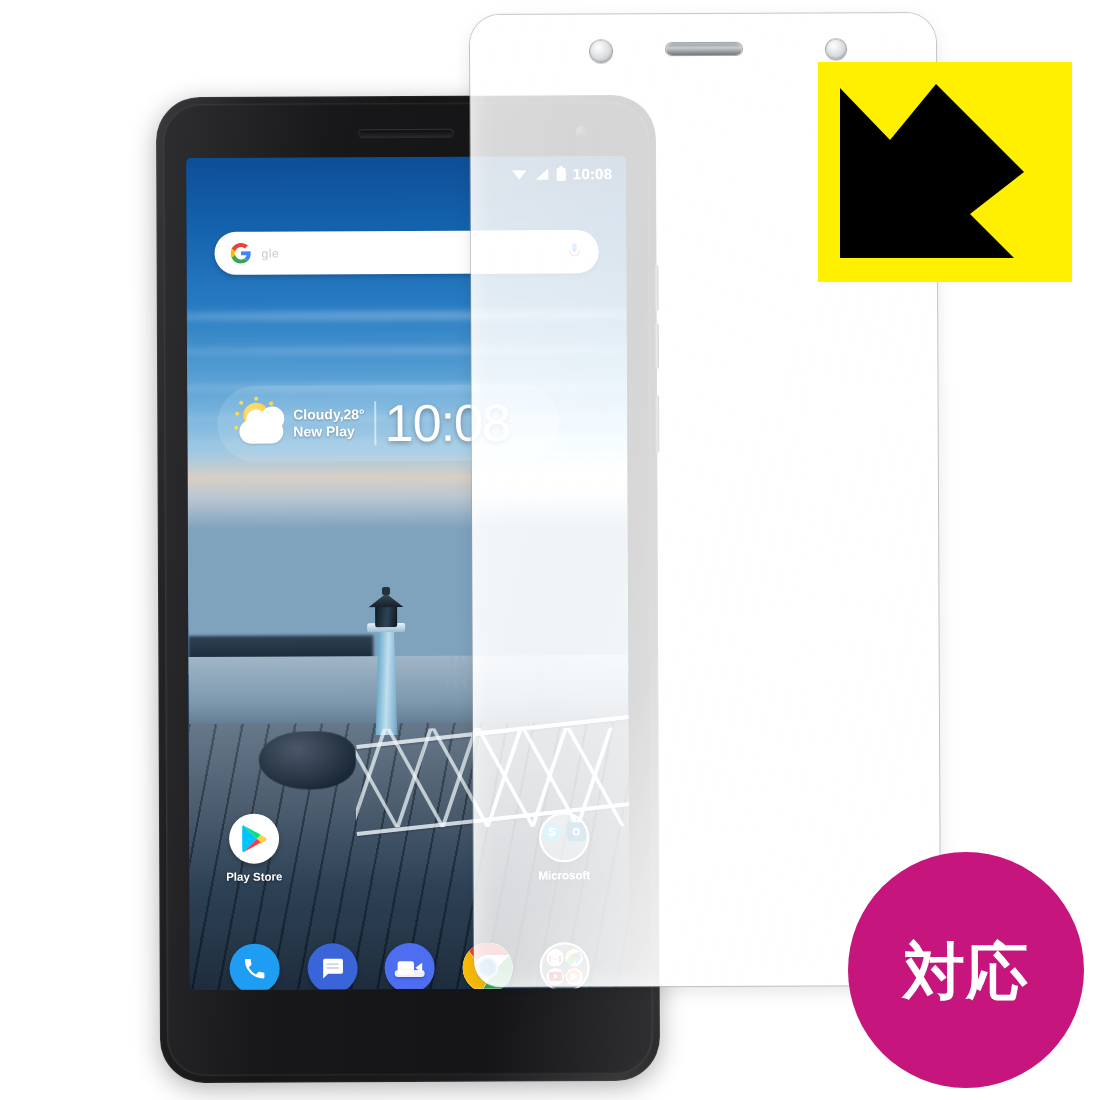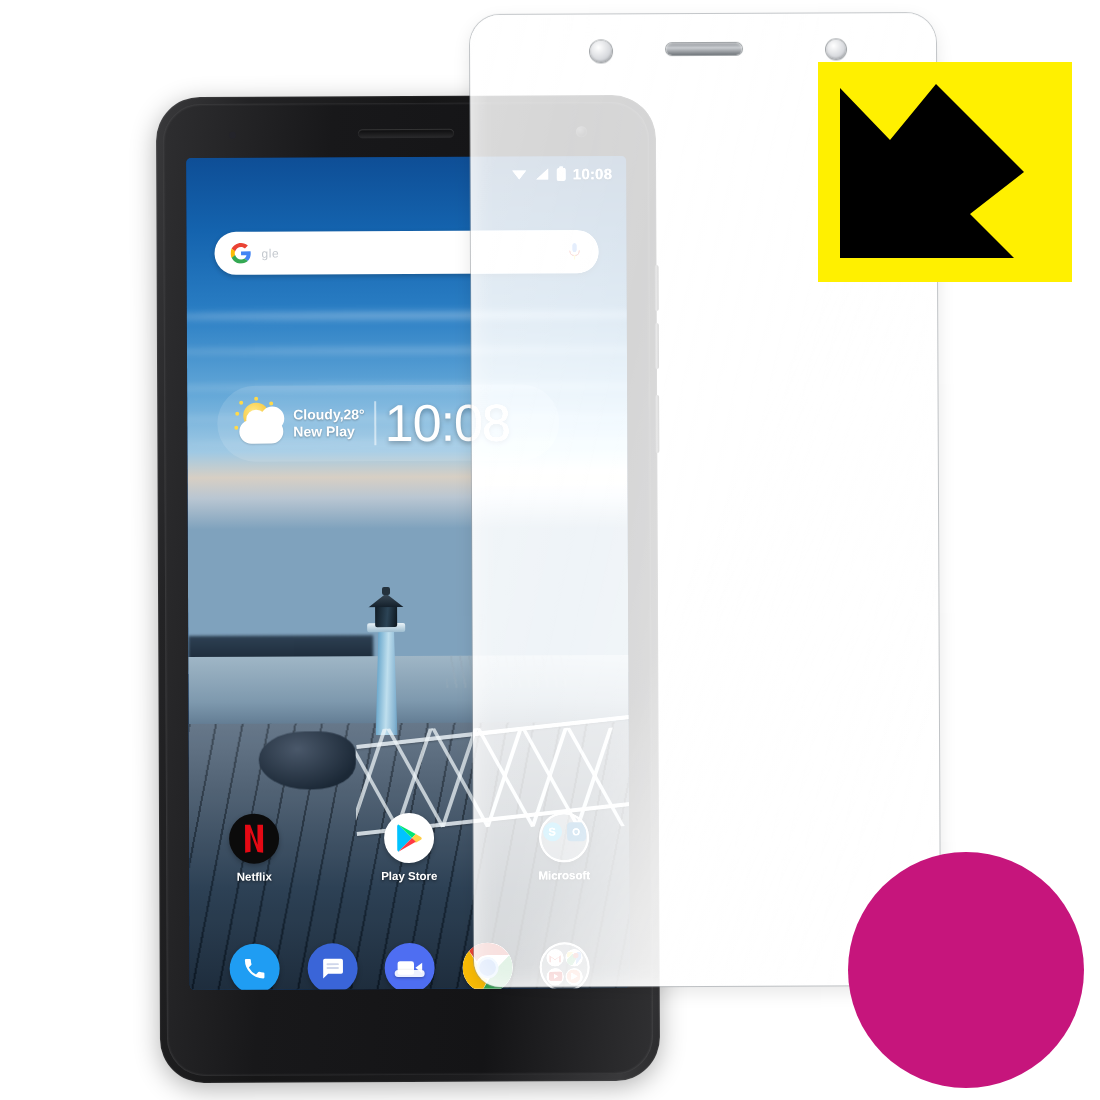--- a/index.html
+++ b/index.html
@@ -462,28 +462,20 @@
               <div class="w-city">New Play</div>
             </div>
             <div class="w-div"></div>
             <div class="w-clock">10:08</div>
           </div>
 
           <div class="approw" id="row-apps">
 
 
 
-            <div class="app">
-              <div class="app-icon ic-netflix">
-                <svg width="22" height="30" viewBox="0 0 22 30">
-                  <path fill="#e50914" d="M2 1h5.2l7.2 20V1H20v28l-5.6-.7L7.4 8.6V28L2 29z"></path>
-                </svg>
-              </div>
-              <div class="app-label">Netflix</div>
-            </div>
 
             <div class="app">
               <div class="app-icon ic-play">
                 <svg width="27" height="30" viewBox="0 0 28 32">
                   <path fill="#00c3ff" d="M2 1.5 16.5 16 2 30.5c-.7-.4-1.2-1.2-1.2-2.2V3.7c0-1 .5-1.8 1.2-2.2z"></path>
                   <path fill="#00e676" d="M2 1.5 20.6 11.9 16.5 16z"></path>
                   <path fill="#ffcf47" d="M20.6 11.9 26 15c1.3.8 1.3 2.3 0 3l-5.4 3.1L16.5 16z"></path>
                   <path fill="#ff3a44" d="M2 30.5 16.5 16l4.1 4.1z"></path>
                 </svg>
               </div>
@@ -589,15 +581,16 @@
     <div class="film-hole" id="film-cut-right"></div>
   </div>
 
   <div id="badge-yellow">
     <svg viewBox="0 0 254 220" preserveAspectRatio="none">
       <polygon points="22,26 72,78 118,22 206,110 152,152 196,196 22,196" fill="#000000"></polygon>
     </svg>
   </div>
 
   <div id="badge-pink">
+    <div class="pink-line2">対応</div>
   </div>
 
 </div>
 
 </body></html>

